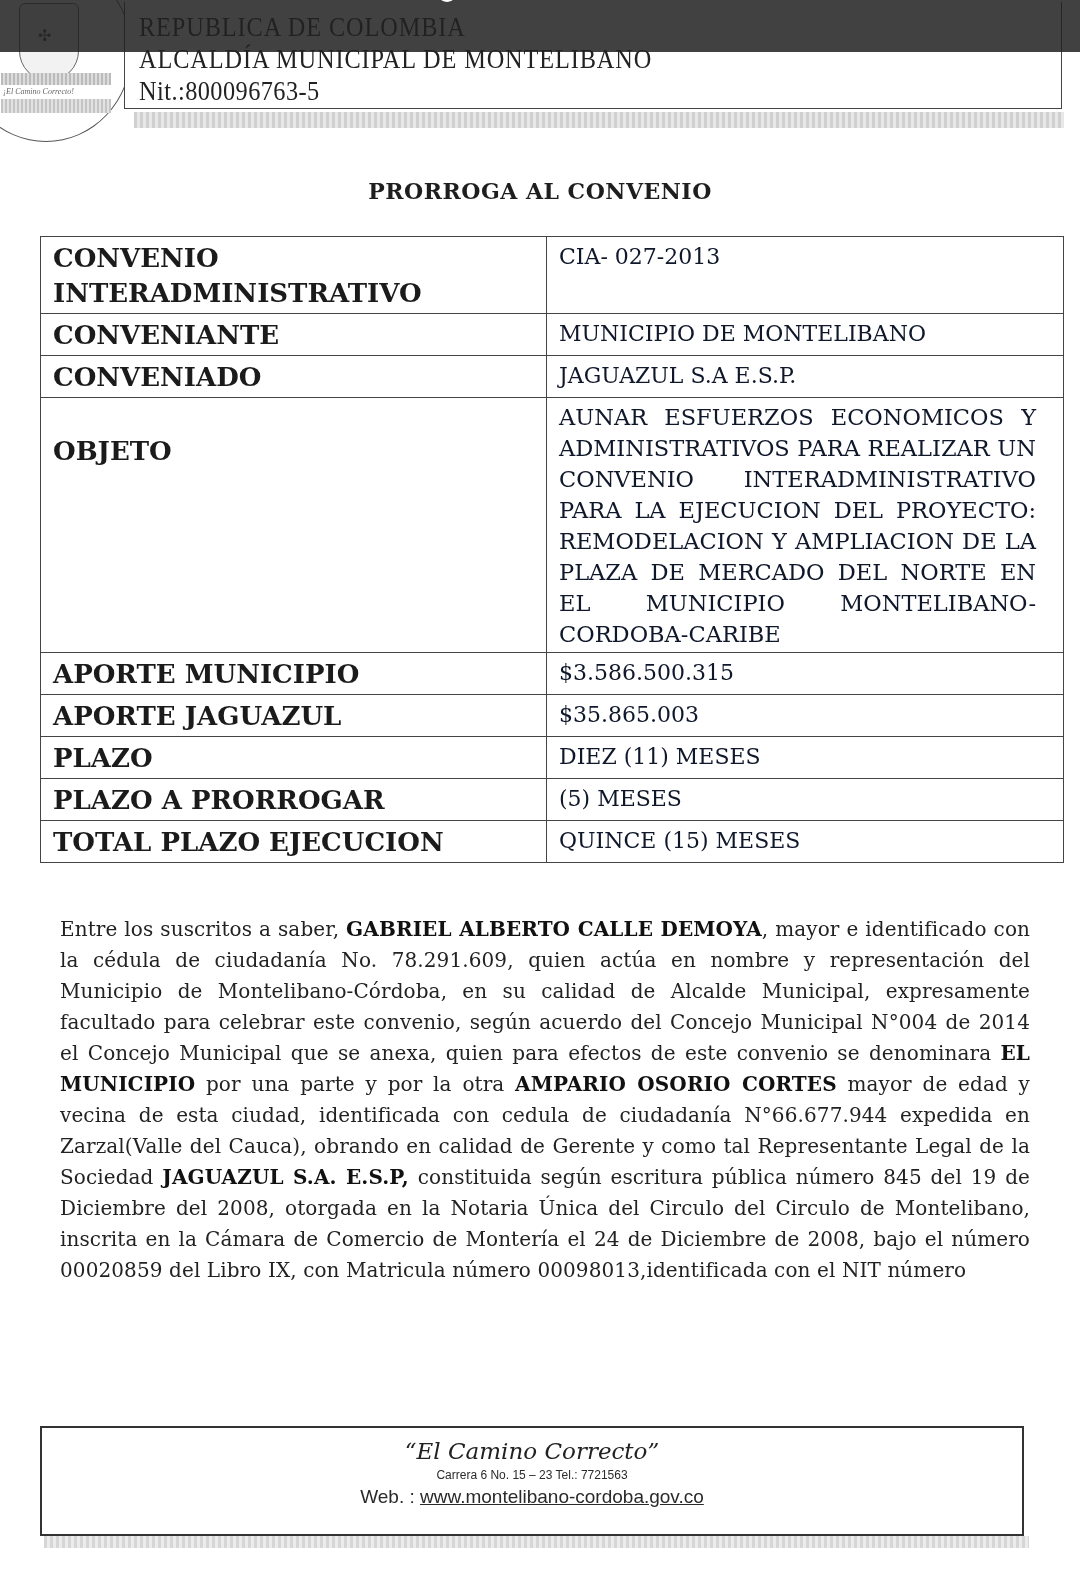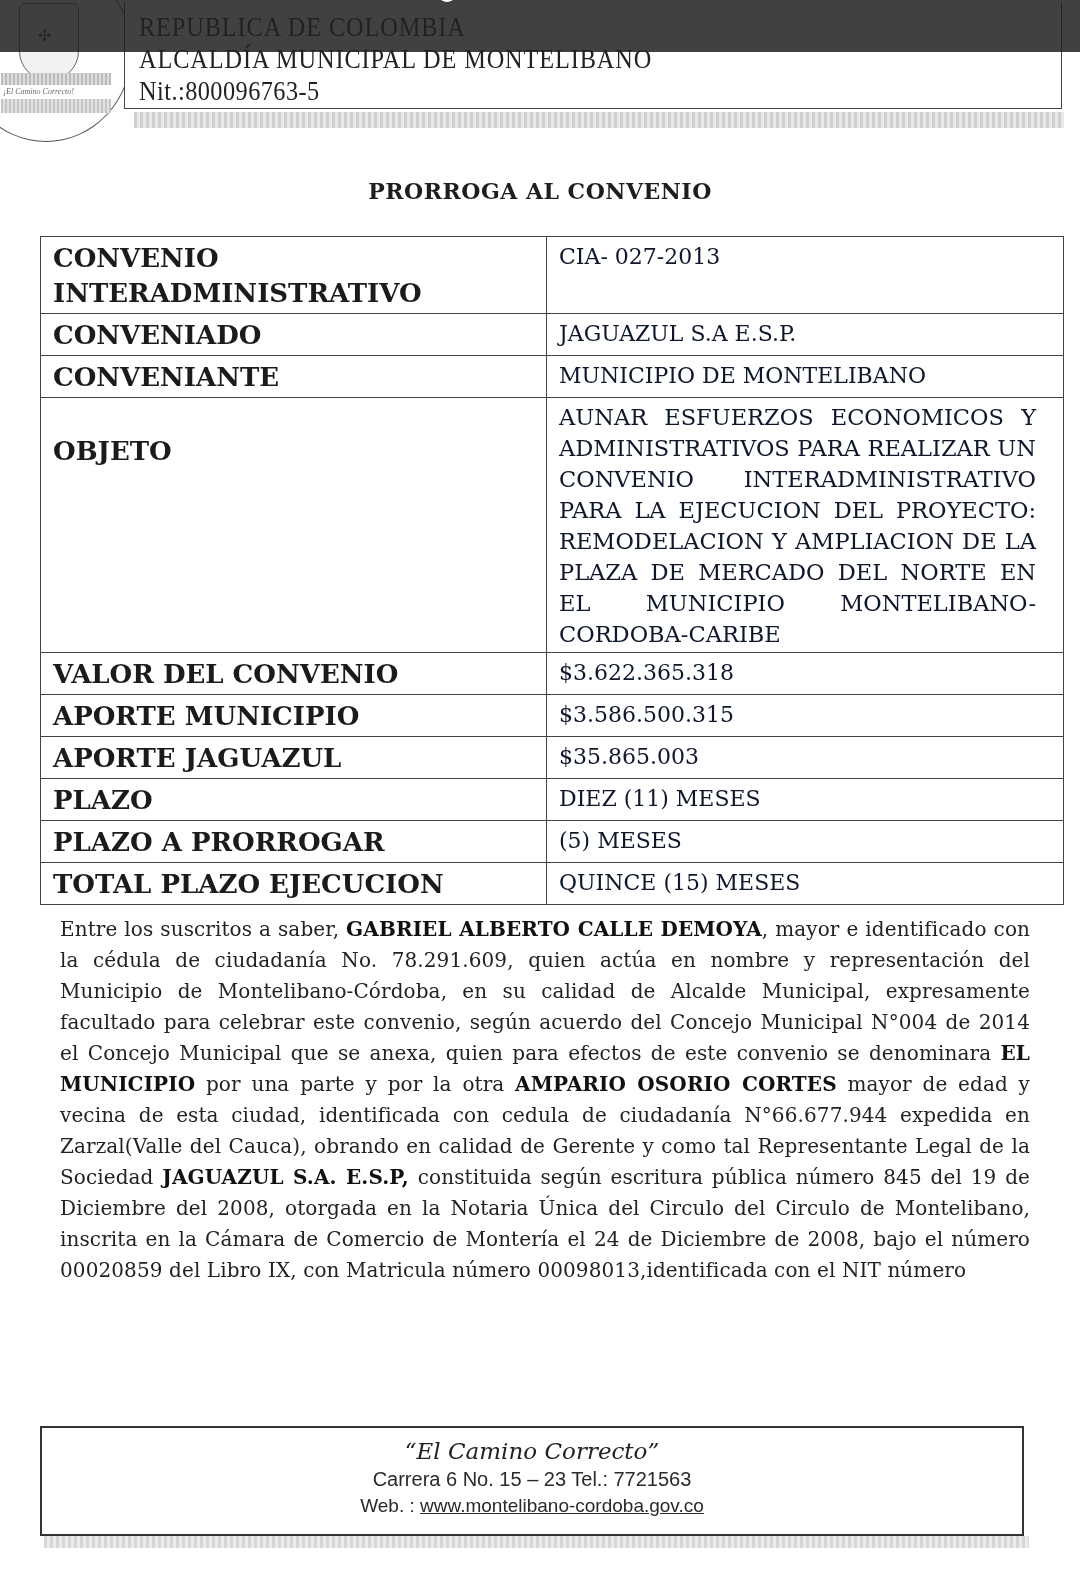--- a/index.html
+++ b/index.html
@@ -89,21 +89,21 @@
     border: 2px solid #333; text-align: center; background: #fff;
   }
   .footer-shadow {
     position: absolute; left: 44px; top: 1536px; width: 985px; height: 12px;
     background: repeating-linear-gradient(90deg,#d6d6d6 0 3px,#ececec 3px 6px);
   }
   .motto {
     margin-top: 10px; font-family: "DejaVu Serif", serif; font-style: italic;
     font-size: 23px; color: #222;
   }
-  .addr { font-family: "Liberation Sans", sans-serif; font-size: 20px; color: #2a2a2a; margin-top: 4px; }
+  .addr { font-family: "Liberation Sans", sans-serif; font-size: 12px; color: #2a2a2a; margin-top: 4px; }
   .web { font-family: "Liberation Sans", sans-serif; font-size: 19px; color: #2a2a2a; margin-top: 4px; }
   .web a { color: #2a2a2a; text-decoration: underline; }
 </style>
 </head>
 <body>
 
 <div class="letterhead">
   <div class="crest">
     <div style="position:absolute;left:40px;top:40px;width:130px;height:140px;">
       <div class="shield">
@@ -128,34 +128,30 @@
 
 <div class="doc-title">PRORROGA AL CONVENIO</div>
 
 <table class="info">
   <tbody id="info-body">
       <tr>
         <td class="label">CONVENIO INTERADMINISTRATIVO</td>
         <td class="value">CIA- 027-2013</td>
       </tr>
       <tr>
+        <td class="label">CONVENIANTE</td>
+        <td class="value">MUNICIPIO DE MONTELIBANO</td>
+      </tr>
+      <tr>
         <td class="label">CONVENIADO</td>
         <td class="value">JAGUAZUL S.A  E.S.P.</td>
-      </tr>
-      <tr>
-        <td class="label">CONVENIANTE</td>
-        <td class="value">MUNICIPIO DE MONTELIBANO</td>
       </tr>
       <tr class="objeto">
         <td class="label">OBJETO</td>
         <td class="value justify">AUNAR ESFUERZOS ECONOMICOS Y ADMINISTRATIVOS PARA REALIZAR UN CONVENIO INTERADMINISTRATIVO PARA LA EJECUCION DEL PROYECTO: REMODELACION Y AMPLIACION DE LA PLAZA DE MERCADO DEL NORTE EN EL MUNICIPIO MONTELIBANO-CORDOBA-CARIBE</td>
-      </tr>
-      <tr>
-        <td class="label">VALOR DEL CONVENIO</td>
-        <td class="value">$3.622.365.318</td>
       </tr>
       <tr>
         <td class="label">APORTE MUNICIPIO</td>
         <td class="value">$3.586.500.315</td>
       </tr>
       <tr>
         <td class="label">APORTE JAGUAZUL</td>
         <td class="value">$35.865.003</td>
       </tr>
       <tr>

